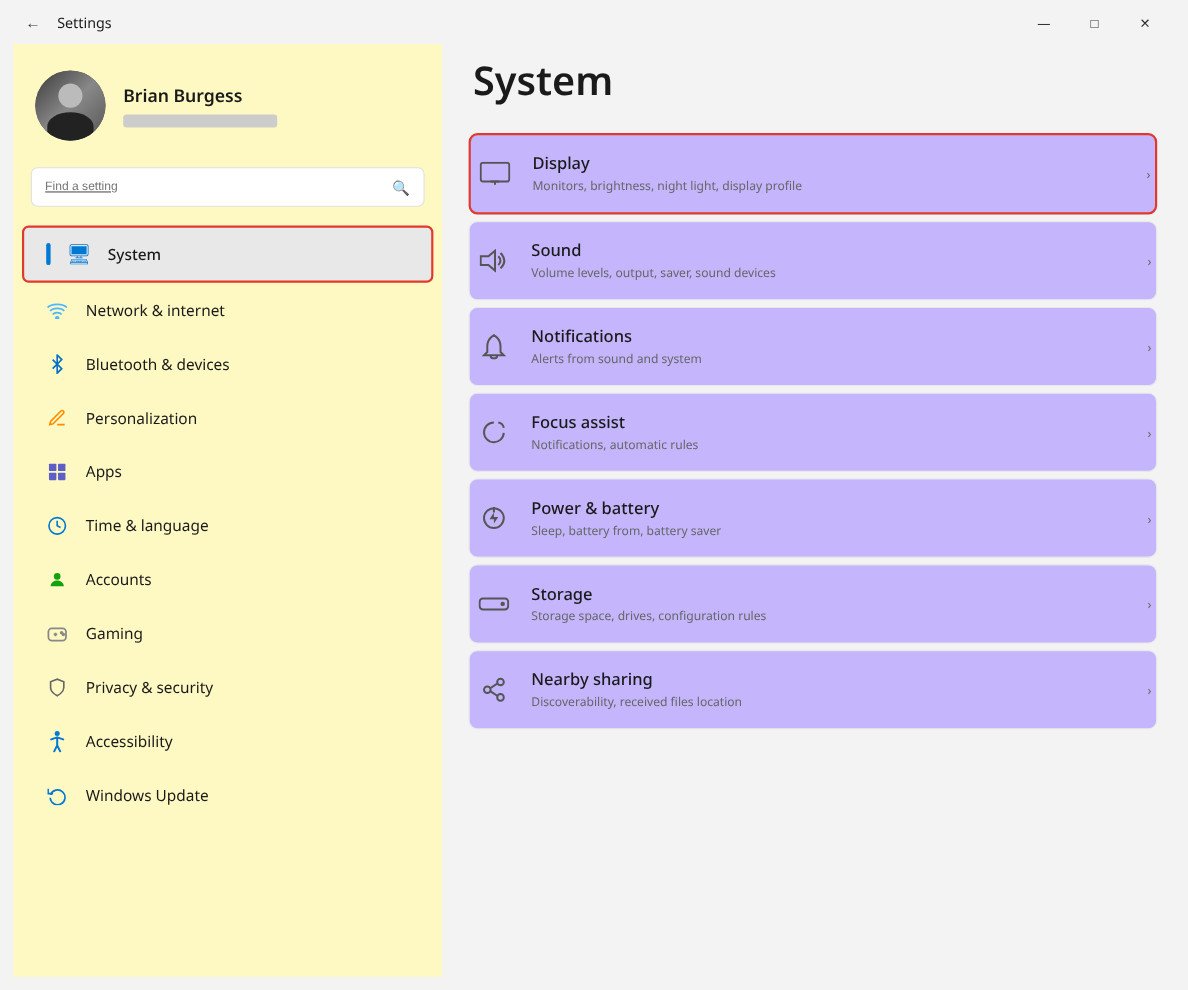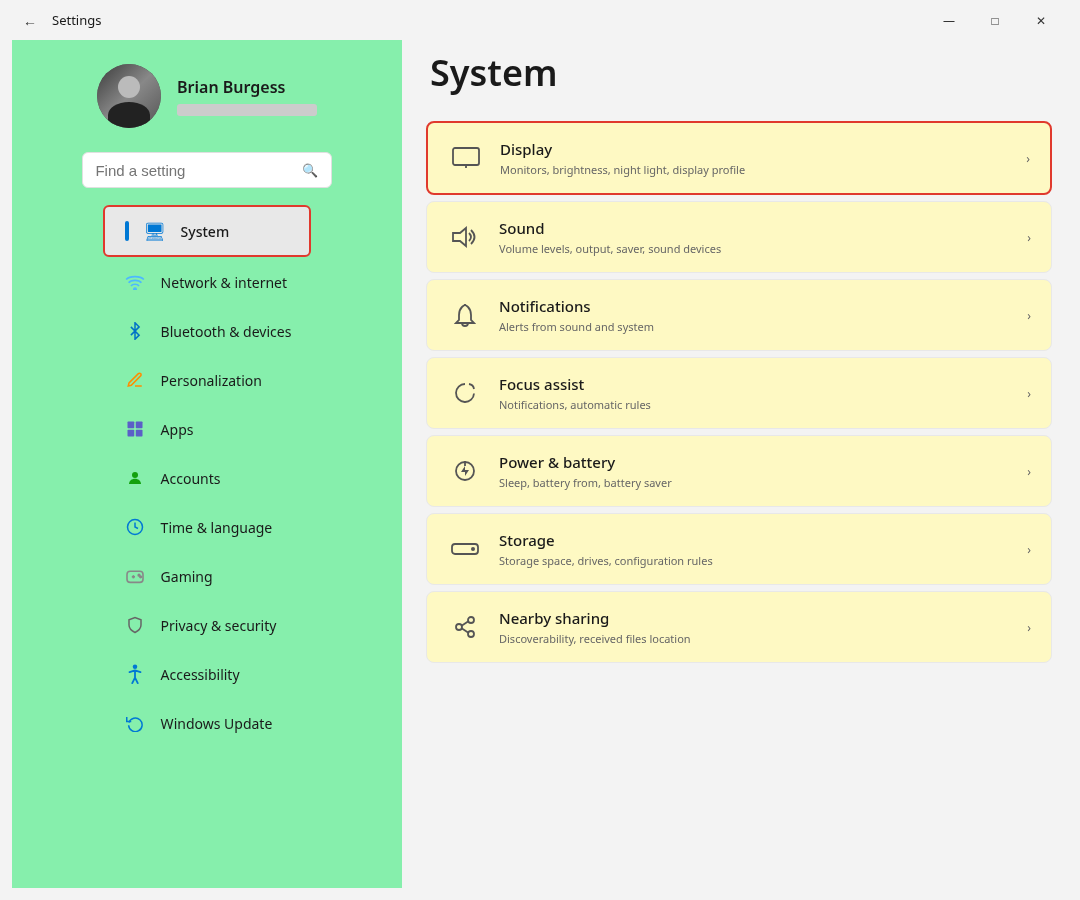--- a/index.html
+++ b/index.html
@@ -56,26 +56,25 @@
       background: #f3f3f3;
       overflow: hidden;
       padding: 0 12px 12px 12px;
       gap: 8px;
     }
 
     
     .sidebar {
       width: 390px;
       flex-shrink: 0;
-      background: #86efac;
+      background: #fef9c3;
       display: flex;
       flex-direction: column;
       padding: 8px 0;
       overflow-y: auto;
-      align-items: center;
     }
 
     
     .profile-section {
       display: flex;
       align-items: center;
       padding: 16px 20px 24px 20px;
       gap: 16px;
     }
     .avatar {
@@ -139,23 +138,24 @@
       border-radius: 6px;
       display: flex;
       align-items: center;
       padding: 8px 12px;
       gap: 8px;
     }
     .search-input {
       flex: 1;
       border: none;
       outline: none;
-      font-size: 15px;
+      font-size: 11px;
       color: #555;
       background: transparent;
+      text-decoration: underline;
     }
     .search-icon {
       color: #666;
       font-size: 13px;
     }
 
     
     .nav-item {
       display: flex;
       align-items: center;
@@ -214,23 +214,23 @@
     }
 
     
     .settings-list {
       display: flex;
       flex-direction: column;
       gap: 6px;
     }
 
     .settings-item {
-      background: #fef9c3;
+      background: #c4b5fd;
       border-radius: 8px;
-      padding: 16px 20px;
+      padding: 16px 4px;
       display: flex;
       align-items: center;
       gap: 16px;
       cursor: pointer;
       border: 1px solid #e8e8e8;
       transition: background 0.1s;
       justify-content: space-between;
     }
     .settings-item.highlighted {
       border: 2px solid #e0392d;
@@ -348,37 +348,37 @@
               <rect x="2" y="2" width="9" height="9" rx="1"></rect>
               <rect x="13" y="2" width="9" height="9" rx="1"></rect>
               <rect x="2" y="13" width="9" height="9" rx="1"></rect>
               <rect x="13" y="13" width="9" height="9" rx="1"></rect>
             </svg>
         </div>
         <span>Apps</span>
       </div>
 
       <div class="nav-item">
+        <div class="nav-icon time">
+          <svg width="18" height="18" viewBox="0 0 24 24" fill="none" stroke="#0078d4" stroke-width="2">
+              <circle cx="12" cy="12" r="10"></circle>
+              <polyline points="12 6 12 12 16 14"></polyline>
+            </svg>
+        </div>
+        <span>Time &amp; language</span>
+      </div>
+
+      <div class="nav-item">
         <div class="nav-icon accounts">
           <svg width="18" height="18" viewBox="0 0 24 24" fill="#13a10e">
               <circle cx="12" cy="8" r="4"></circle>
               <path d="M4 20c0-4 3.6-7 8-7s8 3 8 7"></path>
             </svg>
         </div>
         <span>Accounts</span>
-      </div>
-
-      <div class="nav-item">
-        <div class="nav-icon time">
-          <svg width="18" height="18" viewBox="0 0 24 24" fill="none" stroke="#0078d4" stroke-width="2">
-              <circle cx="12" cy="12" r="10"></circle>
-              <polyline points="12 6 12 12 16 14"></polyline>
-            </svg>
-        </div>
-        <span>Time &amp; language</span>
       </div>
 
       <div class="nav-item">
         <div class="nav-icon gaming">
           <svg width="20" height="16" viewBox="0 0 24 20" fill="none" stroke="#888" stroke-width="2">
               <rect x="2" y="4" width="20" height="14" rx="4"></rect>
               <line x1="8" y1="11" x2="12" y2="11"></line>
               <line x1="10" y1="9" x2="10" y2="13"></line>
               <circle cx="17" cy="9" r="1" fill="#888"></circle>
               <circle cx="19" cy="11" r="1" fill="#888"></circle>

